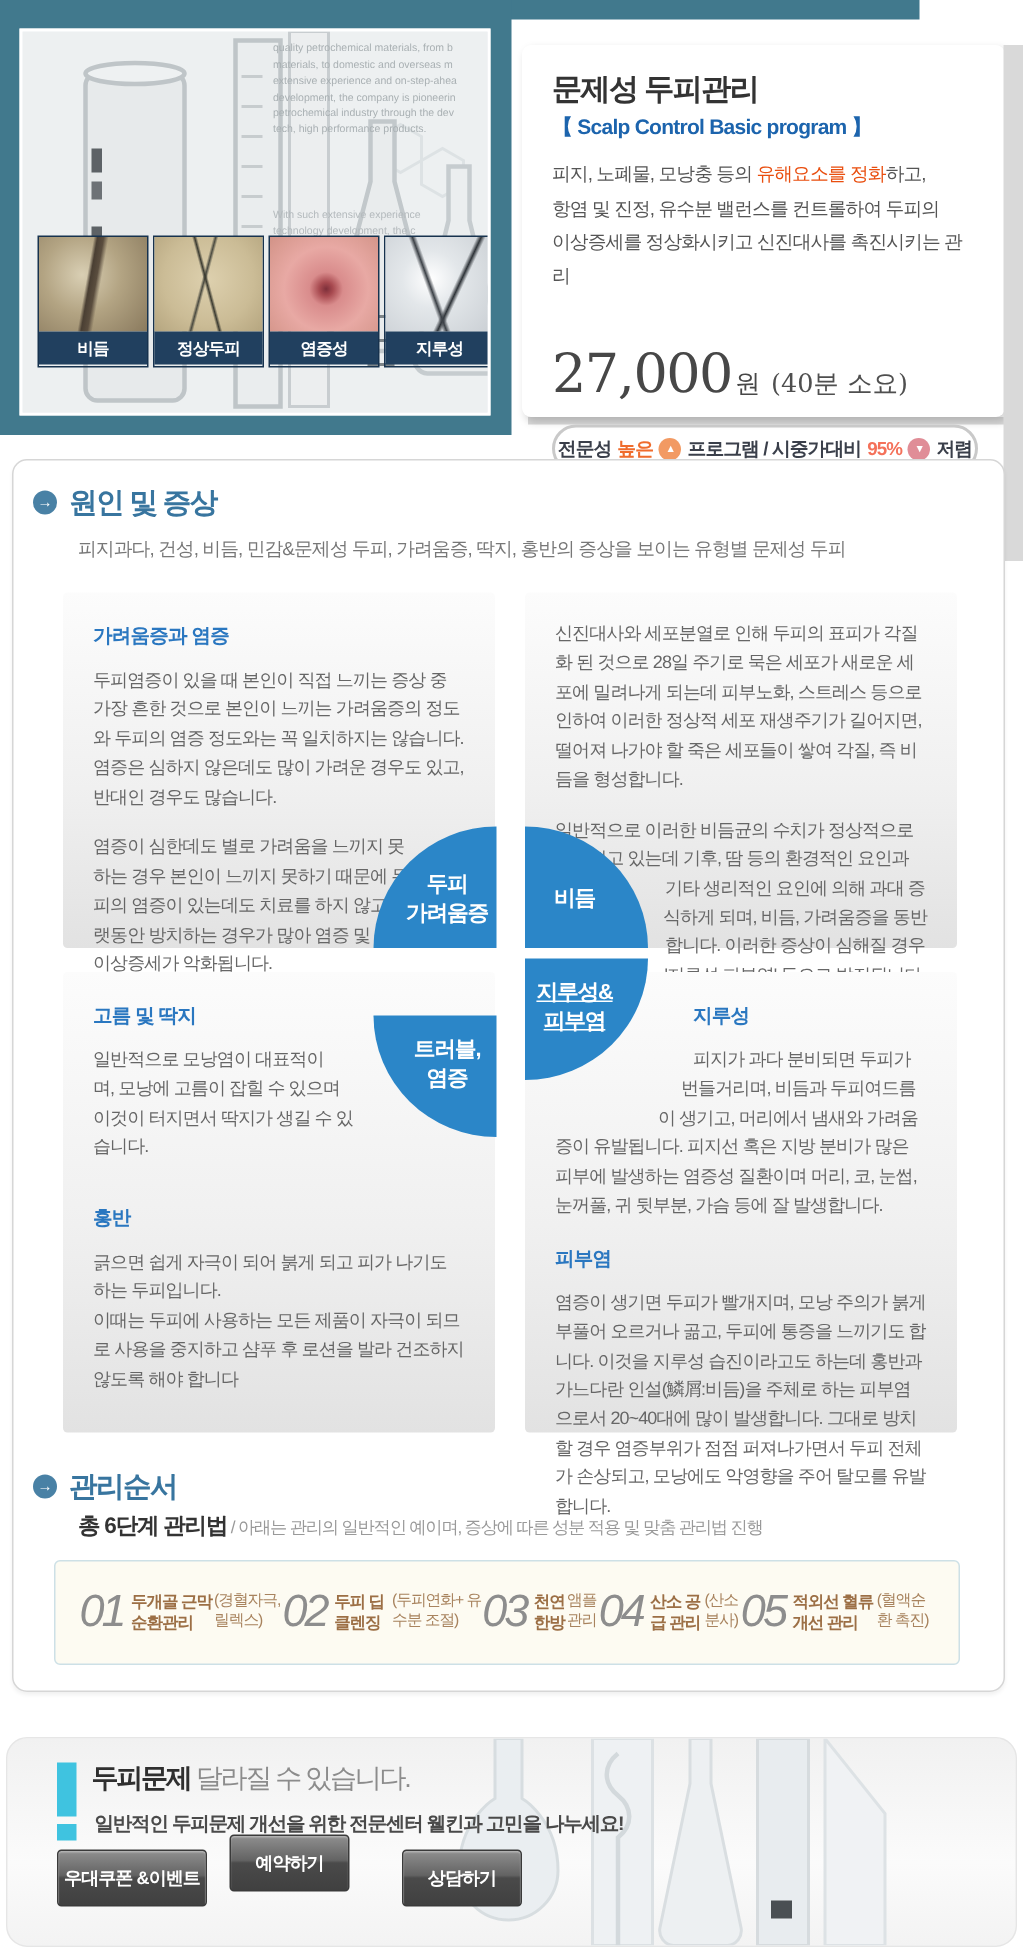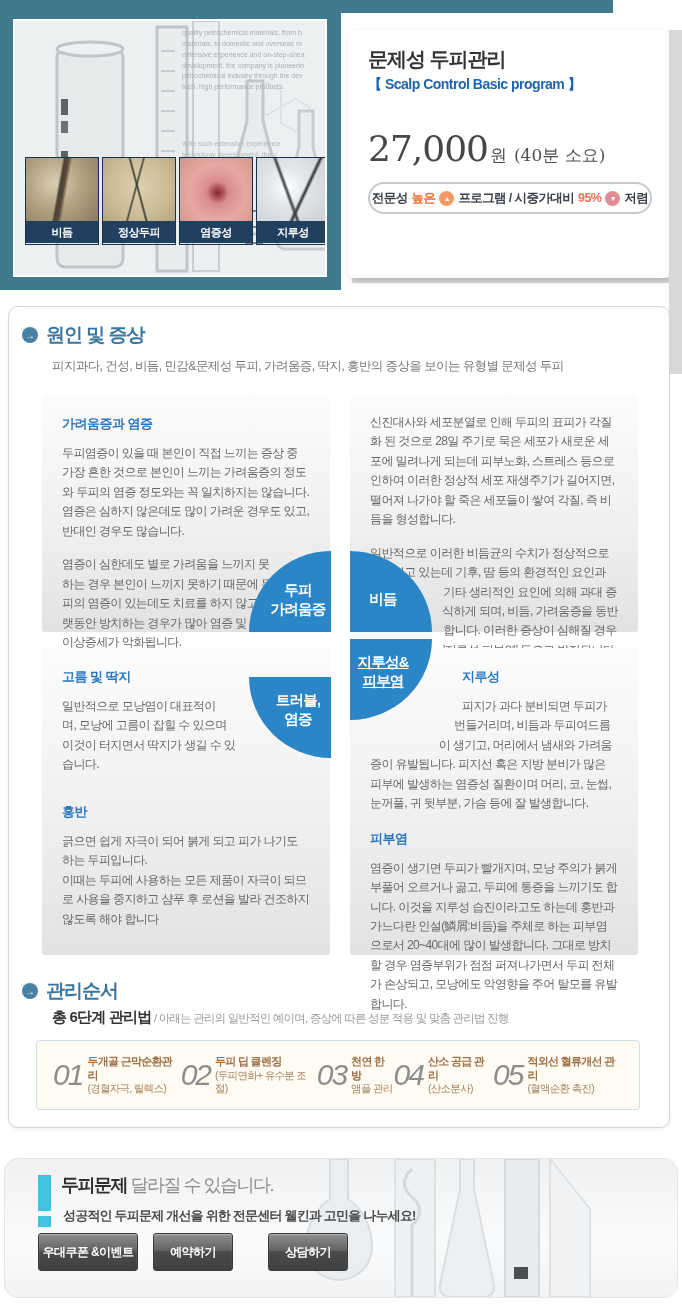--- a/index.html
+++ b/index.html
@@ -94,21 +94,21 @@
   .q3{left:249px;top:677px;width:82px;height:81px;border-radius:0 0 0 100%;padding:0 0 16px 16px;}
   .q4{left:350px;top:639px;width:82px;height:81px;border-radius:0 0 100% 0;padding:0 16px 16px 0;text-decoration:underline;}
 
   
   .steps-box{left:36px;top:1040px;width:604px;height:70px;border:1px solid #cde0e6;
       border-radius:4px;background:#fdfbf2;box-sizing:border-box;display:flex;
       align-items:center;justify-content:space-between;padding:0 16px;}
   .step{display:flex;align-items:center;gap:5px;}
   .step-num{font-size:30px;font-style:italic;color:#8d8d8d;letter-spacing:-2px;
       font-weight:normal;line-height:1;}
-  .step-txt{display:flex;flex-direction:column;line-height:1.3;letter-spacing:-0.7px;}
+  .step-txt{display:flex;flex-direction:row;line-height:1.3;letter-spacing:-0.7px;}
   .step-title{font-size:11px;font-weight:bold;color:#9c6f45;}
   .step-sub{font-size:10.5px;color:#a8835e;}
 
   
   .banner{left:4px;top:1158px;width:674px;height:140px;border:1px solid #e6e6e6;
       border-radius:14px;background:linear-gradient(180deg,#f1f1f1 0%,#fbfbfb 60%,#f3f3f3 100%);
       overflow:hidden;box-sizing:border-box;}
   .excl-bar{left:37px;top:1174px;width:13px;height:36px;background:#3fc3e0;}
   .excl-dot{left:37px;top:1215px;width:13px;height:11px;background:#3fc3e0;}
   .banner-title{left:60px;top:1172px;font-size:18px;letter-spacing:-1.5px;white-space:nowrap;}
@@ -197,20 +197,25 @@
           <div class="tile-label">지루성</div>
         </div>
       </div>
     </div>
   </div>
 
   <div class="abs card-shadow"></div>
   <div class="abs top-card">
     <div class="card-title">문제성 두피관리</div>
     <div class="card-sub">【 Scalp Control Basic program 】</div>
+    <div class="card-desc">
+      <span>피지, 노폐물, 모낭충 등의 </span><span class="hl">유해요소를 정화</span><span>하고,</span><br>
+      <span>항염 및 진정, 유수분 밸런스를 컨트롤하여 두피의</span><br>
+      <span>이상증세를 정상화시키고 신진대사를 촉진시키는 관리</span>
+    </div>
     <div class="price-row">
       <span class="price-num">27,000</span>
       <span class="price-unit">원</span>
       <span class="price-dur">(40분 소요)</span>
     </div>
     <div class="badge">
       <span>전문성</span>
       <span class="orange">높은</span>
       <span class="bicon up">▲</span>
       <span>프로그램 / 시중가대비</span>
@@ -317,19 +322,19 @@
       <path d="M160 0 h14 v30 l20 96 a10 10 0 0 1 -9 12 h-36 a10 10 0 0 1 -9 -12 l20 -96 z" fill="#edf0f2" stroke="#d9dee1" stroke-width="2"></path>
       <rect x="205" y="0" width="34" height="138" fill="#e8ecef" stroke="#d6dbde" stroke-width="2"></rect>
       <path d="M250 0 l40 50 v88 h-40 z" fill="#f0f2f4" stroke="#dde2e5" stroke-width="2"></path>
       <rect x="214" y="108" width="14" height="12" fill="#4a4f53"></rect>
     </svg>
     <div class="abs excl-bar" style="left:33px;top:16px;"></div>
     <div class="abs excl-dot" style="left:33px;top:57px;"></div>
     <div class="abs banner-title" style="left:56px;top:14px;">
       <span class="bt-bold">두피문제</span><span class="bt-rest"> 달라질 수 있습니다.</span>
     </div>
-    <div class="abs banner-sub" style="left:58px;top:48px;">성공적인 두피문제 개선을 위한 전문센터 웰킨과 고민을 나누세요!</div>
+    <div class="abs banner-sub" style="left:58px;top:48px;">일반적인 두피문제 개선을 위한 전문센터 웰킨과 고민을 나누세요!</div>
     <div class="abs bbtn bbtn1" style="left:33px;top:74px;">우대쿠폰 &amp;이벤트</div>
-    <div class="abs bbtn bbtn2" style="left:148px;top:74px;">예약하기</div>
+    <div class="abs bbtn bbtn2" style="left:148px;top:64px;">예약하기</div>
     <div class="abs bbtn bbtn3" style="left:263px;top:74px;">상담하기</div>
   </div>
 
 </div>
 
 </body></html>

